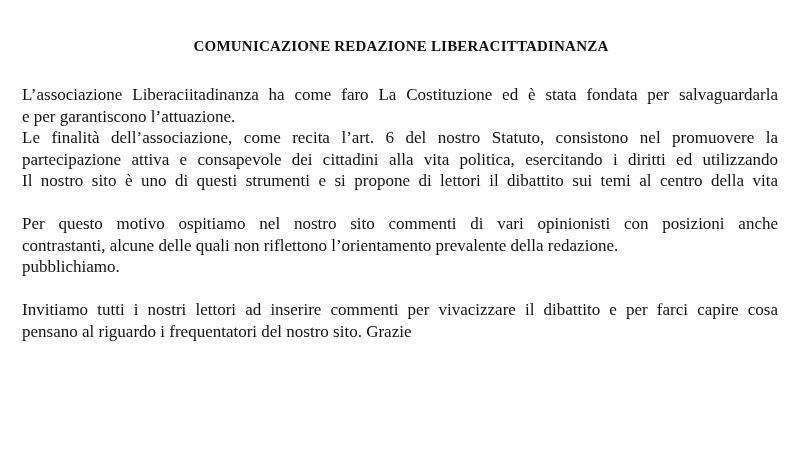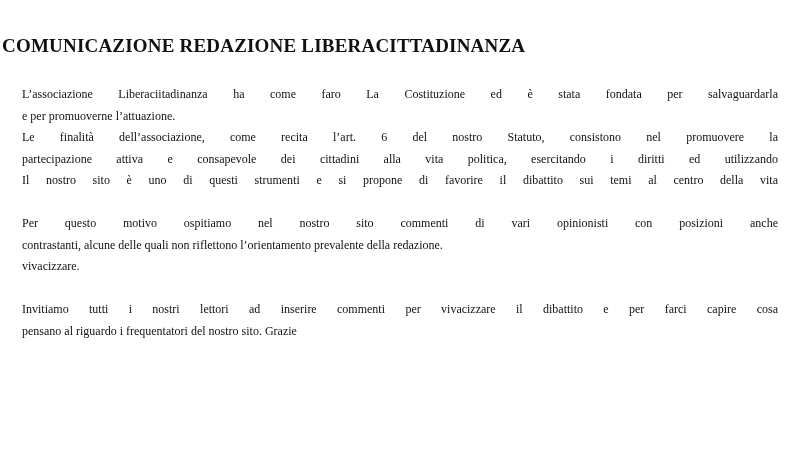--- a/index.html
+++ b/index.html
@@ -16,30 +16,30 @@
   }
   .page {
     width: 800px;
     height: 466px;
     background: #ffffff;
     box-sizing: border-box;
   }
   .title {
     margin: 34px 0 0 2px;
     padding: 0;
-    font-size: 19px;
+    font-size: 15px;
     font-weight: bold;
     line-height: 24px;
-    text-align: left;
+    text-align: center;
     letter-spacing: 0.2px;
     color: #111111;
   }
   .doc {
     margin: 26px 22px 0 22px;      
-    font-size: 12px;
+    font-size: 17px;
     line-height: 21.5px;
     color: #111111;
   }
   .para {
     margin: 0;
     padding: 0;
   }
   .line {
     display: block;
     text-align: left;
@@ -57,41 +57,41 @@
 <body style="background: rgb(255, 255, 255); color: rgb(17, 17, 17);">
 
 <div class="page">
 
   <h1 class="title">COMUNICAZIONE REDAZIONE LIBERACITTADINANZA</h1>
 
   <div class="doc">
 
     <p class="para">
       <span class="line just">L’associazione Liberaciitadinanza ha come faro La Costituzione ed è stata fondata per salvaguardarla</span>
-      <span class="line">e per promuoverne l’attuazione.</span>
+      <span class="line">e per garantiscono l’attuazione.</span>
     </p>
 
     <p class="para">
       <span class="line just">Le finalità dell’associazione, come recita l’art. 6 del nostro Statuto, consistono nel promuovere la</span>
       <span class="line just">partecipazione attiva e consapevole dei cittadini alla vita politica, esercitando i diritti ed utilizzando</span>
     </p>
 
     <p class="para">
-      <span class="line just">Il nostro sito è uno di questi strumenti e si propone di favorire il dibattito sui temi al centro della  vita</span>
+      <span class="line just">Il nostro sito è uno di questi strumenti e si propone di lettori il dibattito sui temi al centro della  vita</span>
     </p>
 
     <div class="gap"></div>
 
     <p class="para">
       <span class="line just">Per questo motivo ospitiamo nel nostro sito commenti di vari opinionisti con posizioni anche</span>
       <span class="line">contrastanti, alcune delle quali  non riflettono l’orientamento prevalente della redazione.</span>
     </p>
 
     <p class="para">
-      <span class="line">vivacizzare.</span>
+      <span class="line">pubblichiamo.</span>
     </p>
 
     <div class="gap"></div>
 
     <p class="para">
       <span class="line just">Invitiamo tutti i nostri lettori ad inserire commenti per vivacizzare il dibattito e per farci capire cosa</span>
       <span class="line">pensano al riguardo i frequentatori del nostro sito. Grazie</span>
     </p>
 
   </div>

